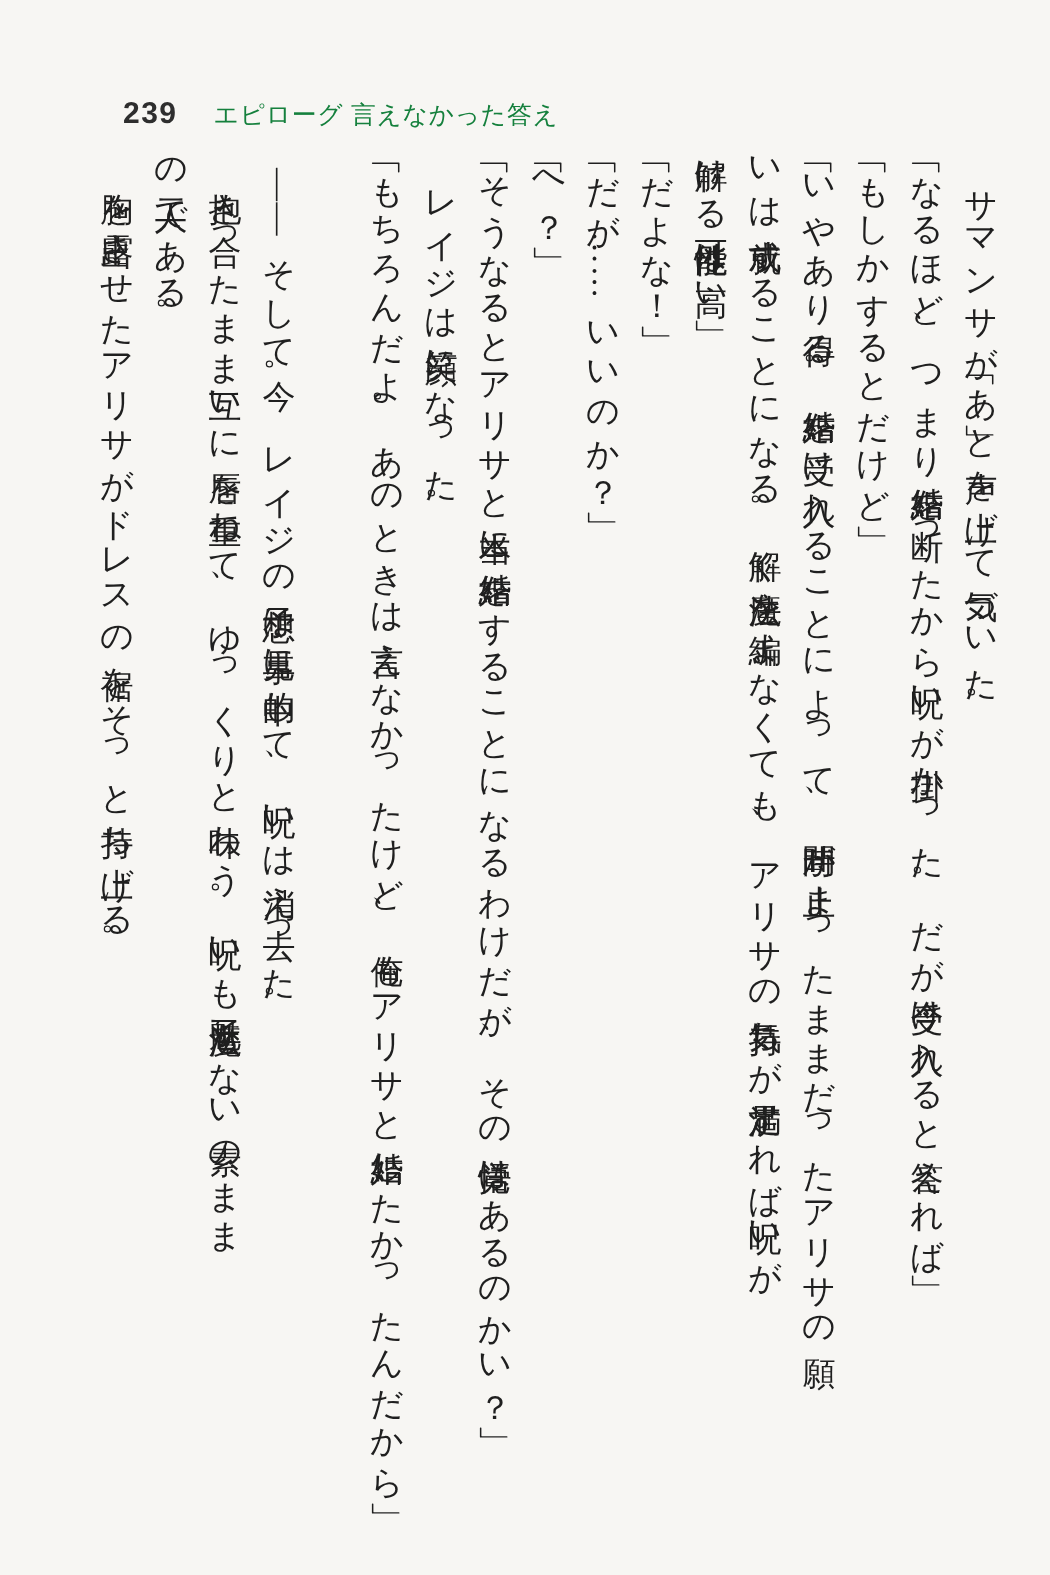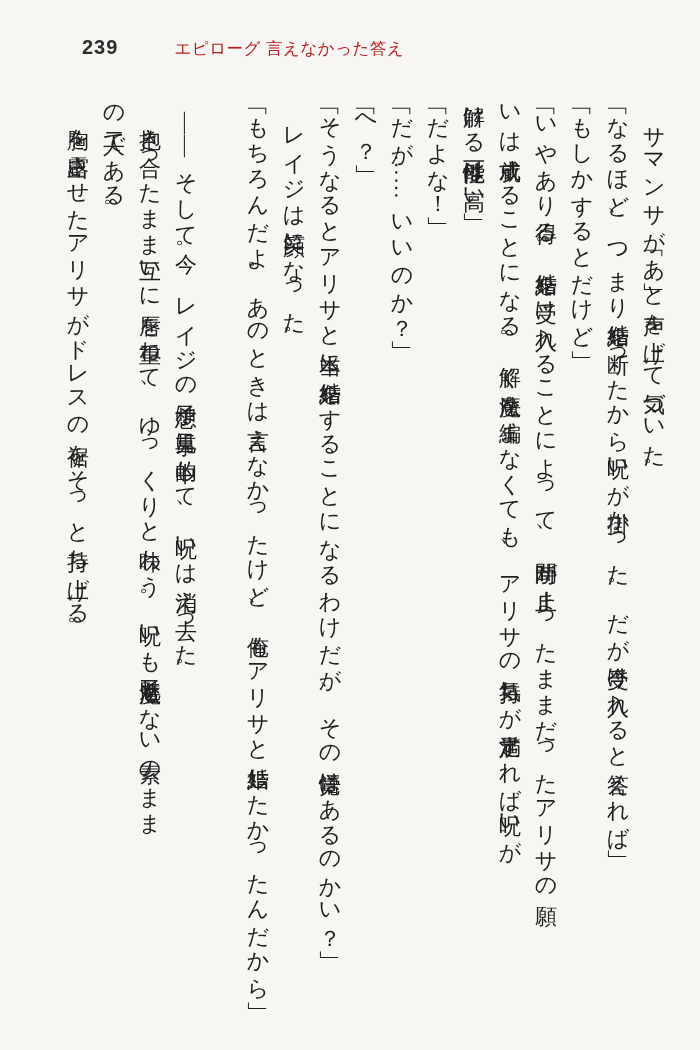--- a/index.html
+++ b/index.html
@@ -22,27 +22,27 @@
     align-items:baseline;
     gap:24px;
     font-family:"Liberation Sans","DejaVu Sans",sans-serif;
     color:#333333;
   }
   .page-number{
     font-size:20px;
     font-weight:700;
     letter-spacing:1px;
     color:#2e2e2e;
+    margin-top:29px;
   }
   .header-title{
     font-size:16.5px;
     font-weight:500;
-    color:#b91c1c;
+    color:#15803d;
     letter-spacing:0.5px;
-    margin-left:32px;
   }
   .vbody{
     position:absolute;
     top:90px;
     right:28px;
     height:945px;
     writing-mode:vertical-rl;
     text-orientation:mixed;
     font-size:22px;
     line-height:36px;

